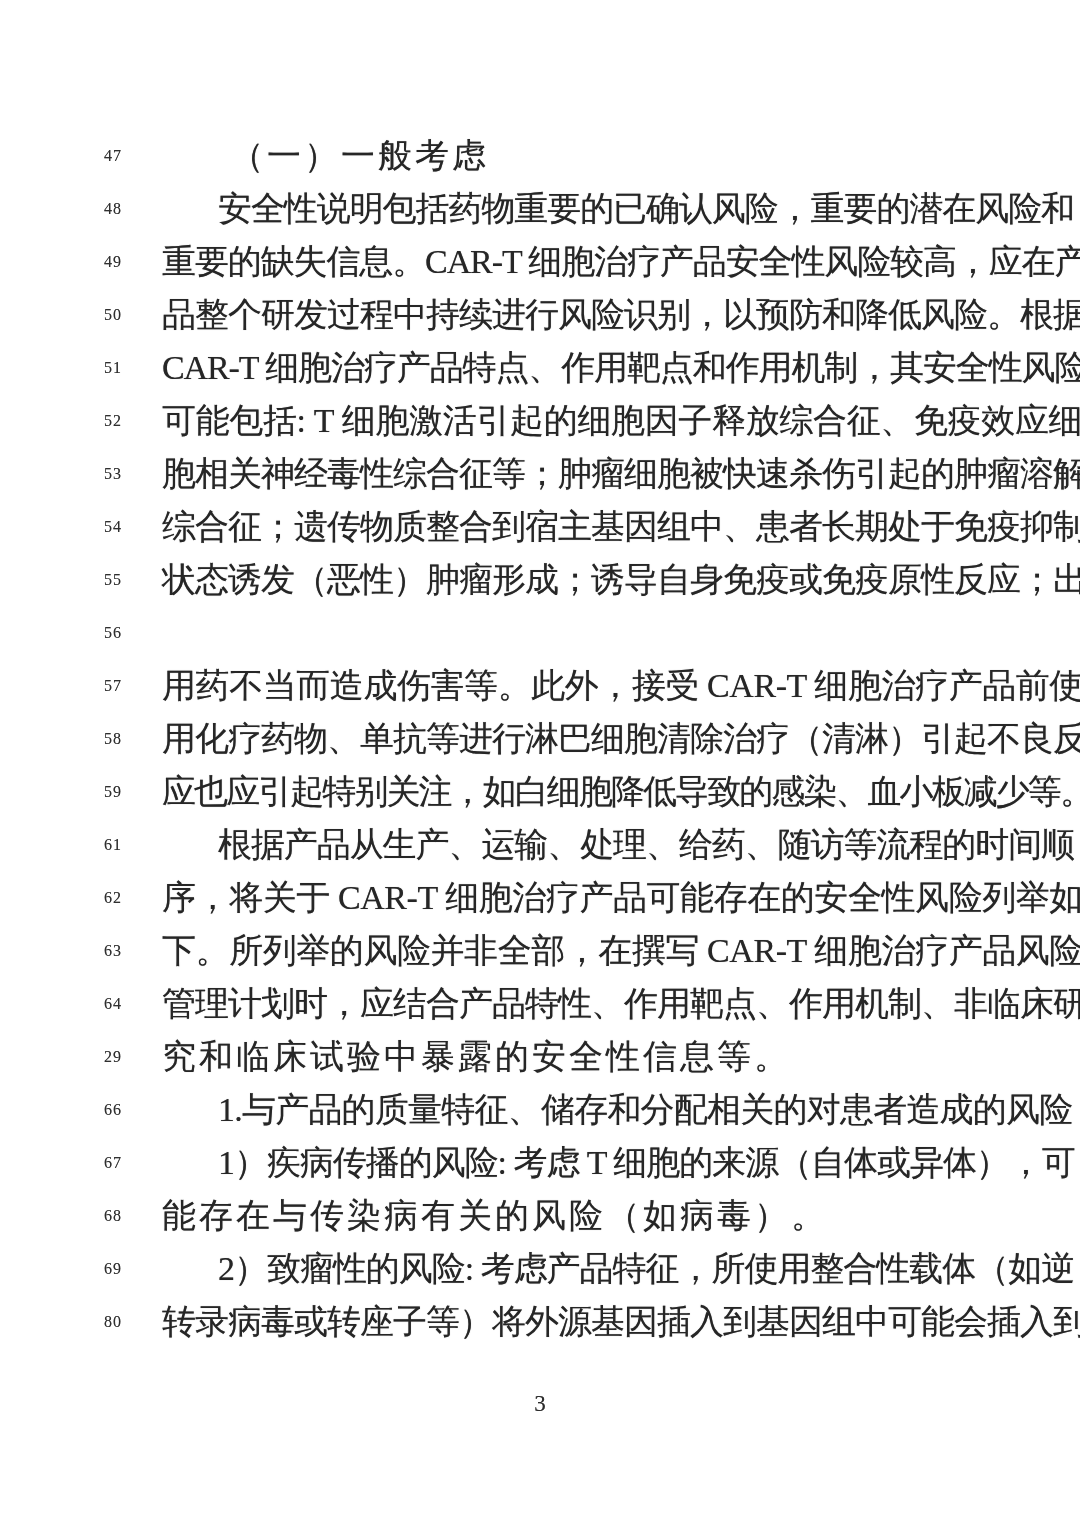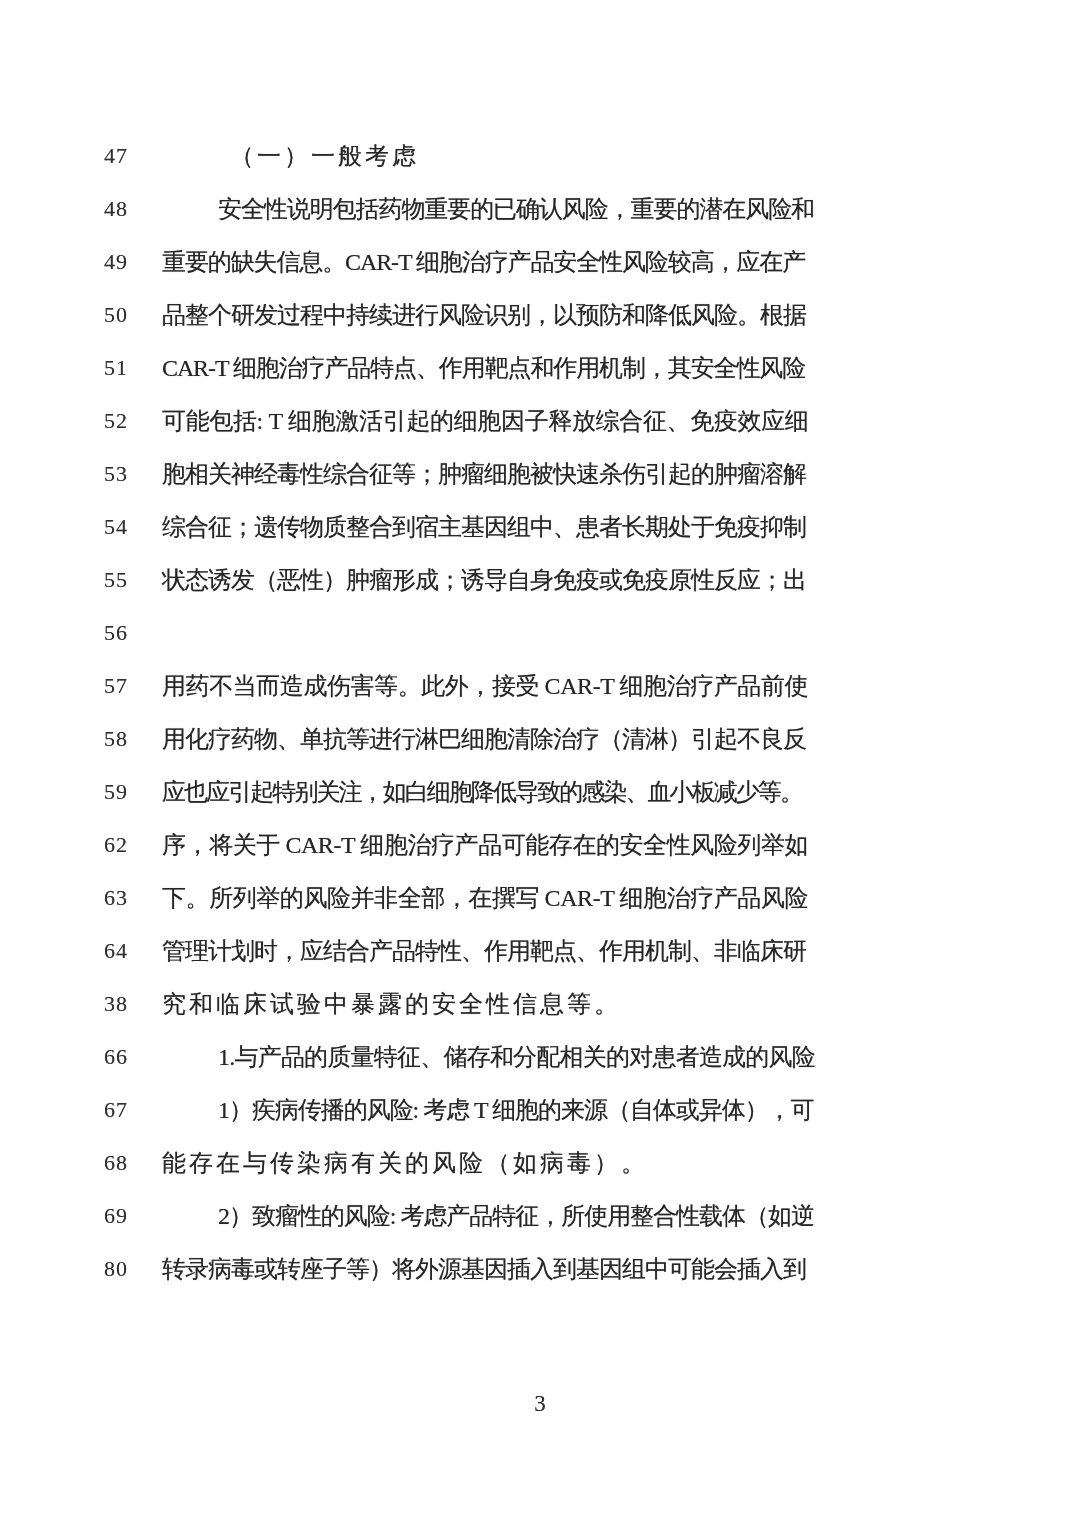--- a/index.html
+++ b/index.html
@@ -24,33 +24,33 @@
   }
   .line {
     position: relative;
     height: 53px;
   }
   .lineno {
     position: absolute;
     left: 104px;
     top: 50%;
     transform: translateY(-50%);
-    font-size: 22px;
+    font-size: 16px;
     color: #303030;
     letter-spacing: 1px;
     text-shadow: 0 0 0.6px rgba(48,48,48,0.55);
   }
   .text {
     position: absolute;
     left: 162px;
     top: 50%;
     transform: translateY(-50%);
     display: inline-block;
     white-space: nowrap;
-    font-size: 24px;
+    font-size: 34px;
     letter-spacing: 3px;
     color: #262626;
     text-shadow: 0 0 0.7px rgba(38,38,38,0.6);
   }
   .indent-para .text { left: 218px; }
   .indent-heading .text { left: 230px; }
   .justify .text { letter-spacing: 0; }
   .heading .text { letter-spacing: 3px; }
   .page-number {
     position: absolute;
@@ -114,34 +114,38 @@
     <span class="text" style="letter-spacing: -0.435484px; font-family: Liberation Serif, serif;">用药不当而造成伤害等。此外，接受 CAR-T 细胞治疗产品前使</span>
   </div>
       <div class="line justify">
     <span class="lineno">58</span>
     <span class="text" style="letter-spacing: -1px;">用化疗药物、单抗等进行淋巴细胞清除治疗（清淋）引起不良反</span>
   </div>
       <div class="line justify">
     <span class="lineno">59</span>
     <span class="text" style="letter-spacing: -1.93103px;">应也应引起特别关注，如白细胞降低导致的感染、血小板减少等。</span>
   </div>
+      <div class="line indent-para justify">
+    <span class="lineno">61</span>
+    <span class="text" style="letter-spacing: -1.07692px;">根据产品从生产、运输、处理、给药、随访等流程的时间顺</span>
+  </div>
       <div class="line justify">
     <span class="lineno">62</span>
     <span class="text" style="letter-spacing: -0.435484px;">序，将关于 CAR-T 细胞治疗产品可能存在的安全性风险列举如</span>
   </div>
       <div class="line justify">
     <span class="lineno">63</span>
     <span class="text" style="letter-spacing: -0.435484px;">下。所列举的风险并非全部，在撰写 CAR-T 细胞治疗产品风险</span>
   </div>
       <div class="line justify">
     <span class="lineno">64</span>
     <span class="text" style="letter-spacing: -1px;">管理计划时，应结合产品特性、作用靶点、作用机制、非临床研</span>
   </div>
       <div class="line">
-    <span class="lineno">38</span>
+    <span class="lineno">29</span>
     <span class="text">究和临床试验中暴露的安全性信息等。</span>
   </div>
       <div class="line indent-para justify">
     <span class="lineno">66</span>
     <span class="text" style="letter-spacing: -0.777778px;">1.与产品的质量特征、储存和分配相关的对患者造成的风险</span>
   </div>
       <div class="line indent-para justify">
     <span class="lineno">67</span>
     <span class="text" style="letter-spacing: -1.04635px;">1）疾病传播的风险: 考虑 T 细胞的来源（自体或异体），可</span>
   </div>

